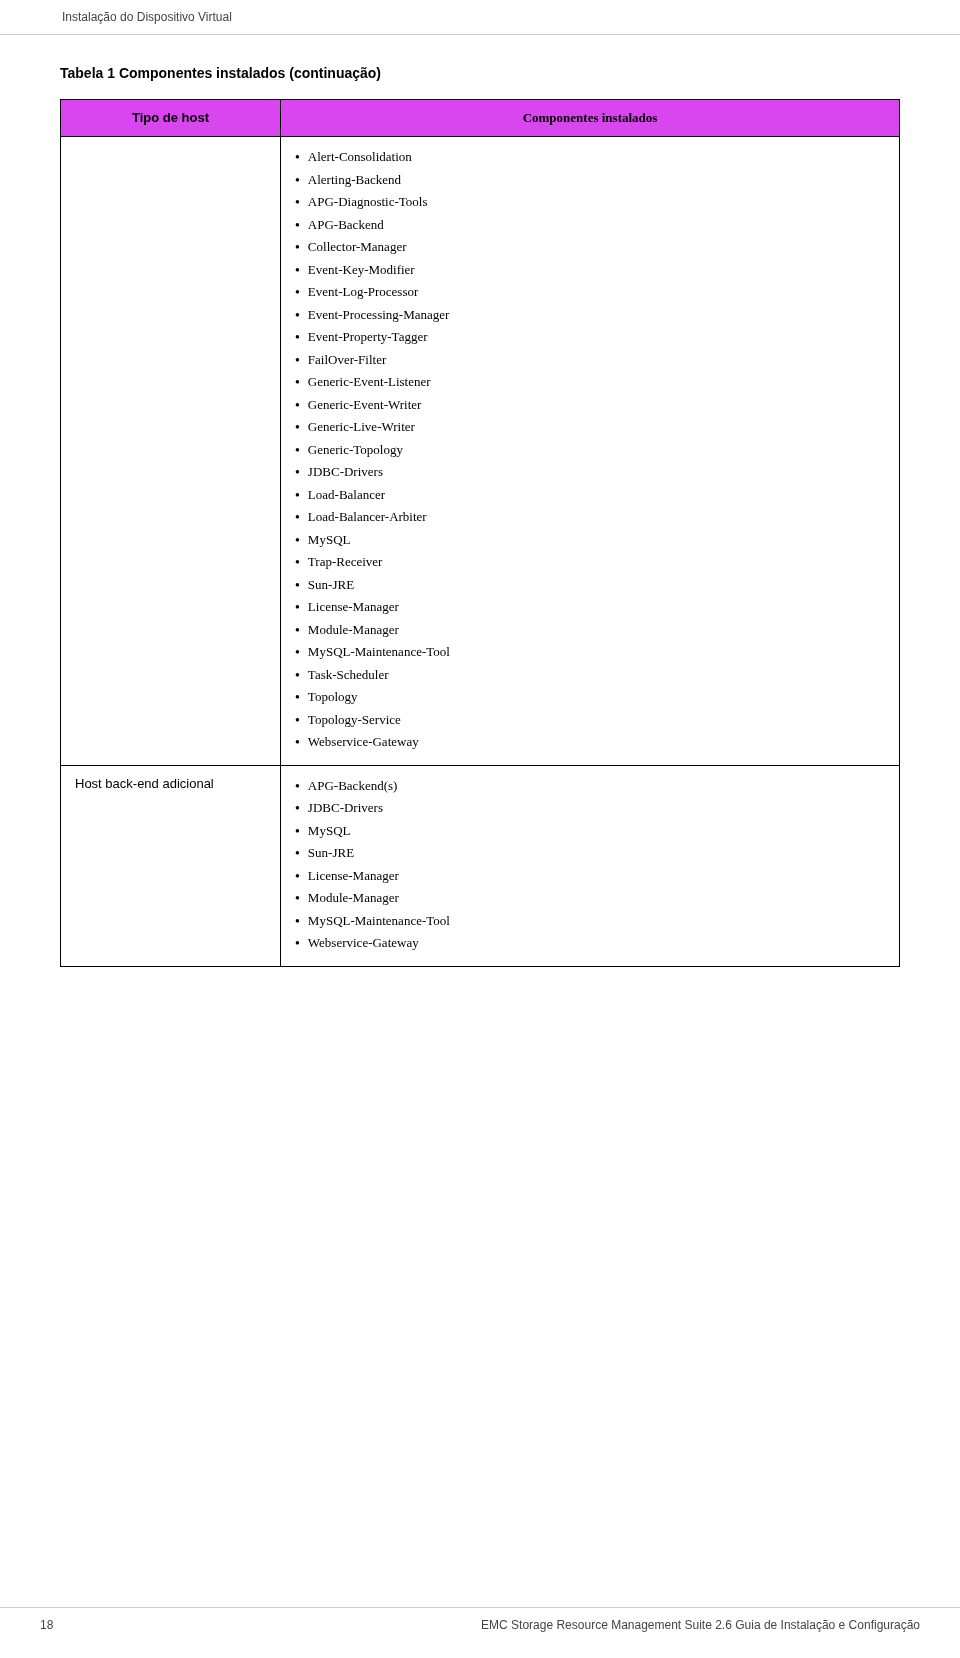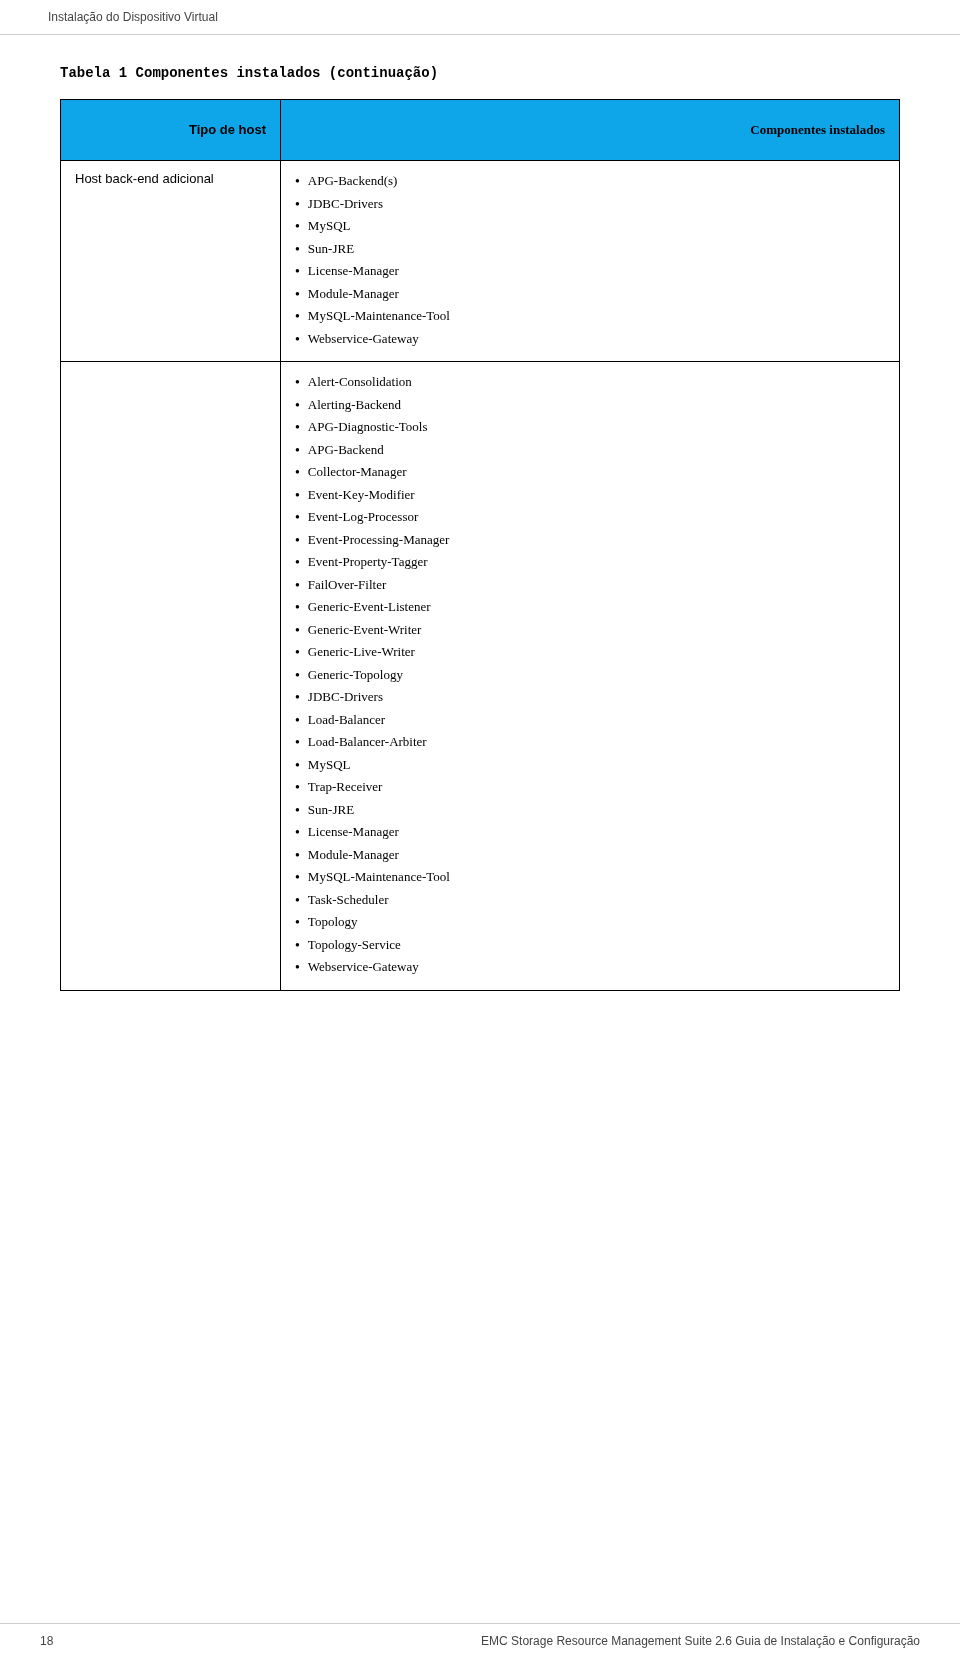--- a/index.html
+++ b/index.html
@@ -10,46 +10,45 @@
     body {
       font-family: Arial, Helvetica, sans-serif;
       font-size: 13px;
       color: #000;
       background: #fff;
       width: 960px;
       min-height: 1658px;
       position: relative;
     }
     .page-header {
-      padding: 10px 48px;
+      padding: 10px 62px;
       font-size: 12px;
       color: #444;
       border-bottom: 1px solid #ccc;
     }
     .content {
       padding: 30px 60px 60px 60px;
     }
     .table-title {
       font-size: 14px;
       font-weight: bold;
       margin-bottom: 18px;
-      font-family: Liberation Mono, monospace;
     }
     table {
       width: 100%;
       border-collapse: collapse;
       border: 1px solid #000;
     }
     th {
-      background: #0ea5e9;
+      background: #d946ef;
       border: 1px solid #000;
-      padding: 22px 14px;
+      padding: 10px 14px;
       font-weight: bold;
       font-size: 13px;
-      text-align: right;
+      text-align: center;
       vertical-align: middle;
     }
     td {
       border: 1px solid #000;
       padding: 10px 14px;
       vertical-align: top;
       font-size: 13px;
     }
     .left-col {
       width: 220px;
@@ -73,21 +72,21 @@
     }
     ul.component-list li::before {
       content: "●";
       font-size: 8px;
       margin-right: 8px;
       margin-top: 4px;
       flex-shrink: 0;
     }
     .page-footer {
       position: absolute;
-      bottom: 0;
+      bottom: 16px;
       left: 0;
       right: 0;
       border-top: 1px solid #ccc;
       padding: 10px 40px;
       display: flex;
       justify-content: space-between;
       font-size: 12px;
       color: #444;
     }
   </style>
@@ -103,35 +102,20 @@
 
   <table>
     <thead>
       <tr>
         <th class="left-col">Tipo de host</th>
         <th class="right-col">Componentes instalados</th>
       </tr>
     </thead>
     <tbody id="table-body">
     <tr>
-          <td class="left-col">Host back-end adicional</td>
-          <td class="right-col">
-            <ul class="component-list">
-              <li>APG-Backend(s)</li>
-              <li>JDBC-Drivers</li>
-              <li>MySQL</li>
-              <li>Sun-JRE</li>
-              <li>License-Manager</li>
-              <li>Module-Manager</li>
-              <li>MySQL-Maintenance-Tool</li>
-              <li>Webservice-Gateway</li>
-            </ul>
-          </td>
-        </tr>
-        <tr>
           <td class="left-col"></td>
           <td class="right-col">
             <ul class="component-list">
               <li>Alert-Consolidation</li>
               <li>Alerting-Backend</li>
               <li>APG-Diagnostic-Tools</li>
               <li>APG-Backend</li>
               <li>Collector-Manager</li>
               <li>Event-Key-Modifier</li>
               <li>Event-Log-Processor</li>
@@ -151,20 +135,35 @@
               <li>License-Manager</li>
               <li>Module-Manager</li>
               <li>MySQL-Maintenance-Tool</li>
               <li>Task-Scheduler</li>
               <li>Topology</li>
               <li>Topology-Service</li>
               <li>Webservice-Gateway</li>
             </ul>
           </td>
         </tr>
+        <tr>
+          <td class="left-col">Host back-end adicional</td>
+          <td class="right-col">
+            <ul class="component-list">
+              <li>APG-Backend(s)</li>
+              <li>JDBC-Drivers</li>
+              <li>MySQL</li>
+              <li>Sun-JRE</li>
+              <li>License-Manager</li>
+              <li>Module-Manager</li>
+              <li>MySQL-Maintenance-Tool</li>
+              <li>Webservice-Gateway</li>
+            </ul>
+          </td>
+        </tr>
       </tbody>
   </table>
 </div>
 
 <div class="page-footer">
   <span>18</span>
   <span>EMC Storage Resource Management Suite 2.6  Guia de Instalação e Configuração</span>
 </div>
 
 </body></html>

